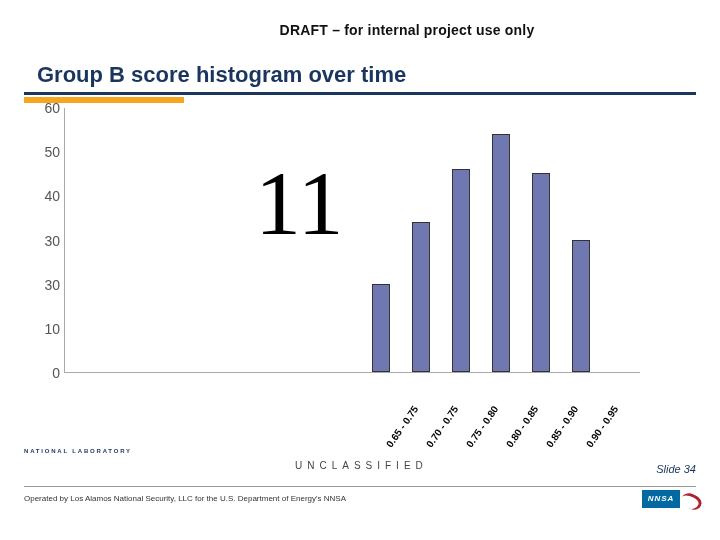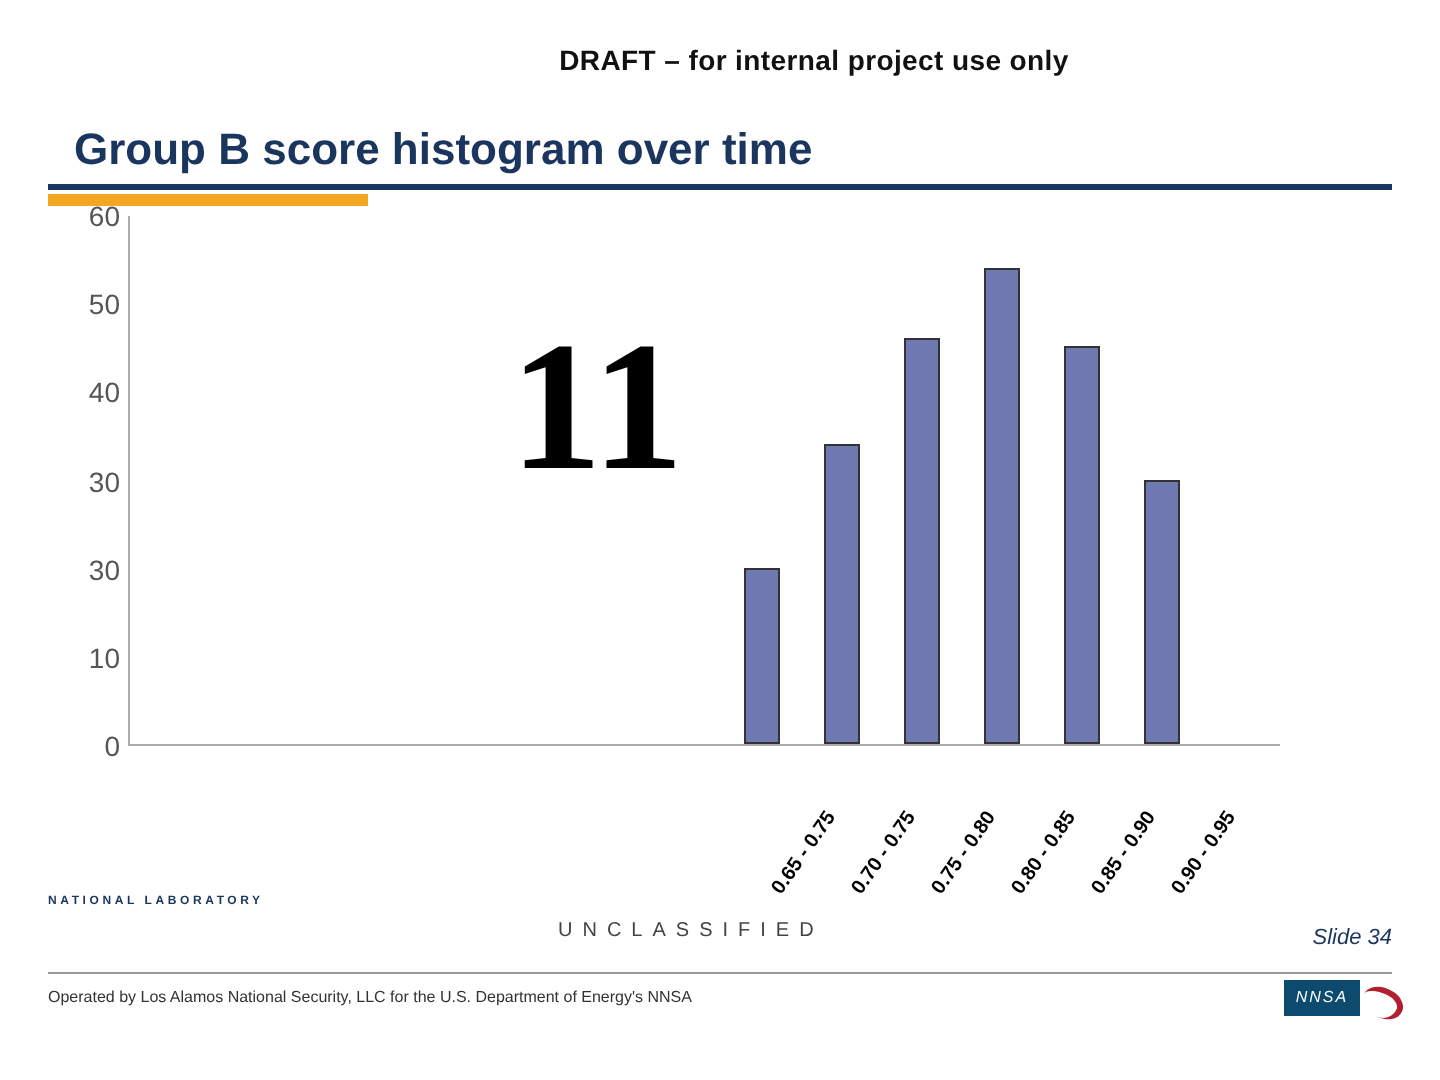--- a/index.html
+++ b/index.html
@@ -104,26 +104,26 @@
     color: #000;
     white-space: nowrap;
   }
   .big-eleven {
     position: absolute;
     top: 150px;
     left: 255px;
     font-size: 92px;
     color: #000;
     font-family: "Times New Roman", Times, serif;
-    font-weight: 700;
+    font-weight: 400;
   }
   
   .unclassified {
     position: absolute;
-    left: 279px;
+    left: 295px;
     top: 460px;
     font-size: 10px;
     letter-spacing: 5px;
     color: #444;
     text-align: center;
   }
   .slide-num {
     position: absolute;
     right: 24px;
     top: 463px;
@@ -176,24 +176,24 @@
     position: absolute;
     right: 24px;
     top: 490px;
     width: 54px;
     height: 20px;
   }
   .logo-nnsa .box {
     position: absolute;
     left: 0; top: 0;
     width: 38px; height: 18px;
-    background: #0c4a6e;
+    background: #0369a1;
     color: #fff;
     font-size: 8px;
-    font-weight: 400;
+    font-weight: 700;
     font-style: italic;
     letter-spacing: 1px;
     text-align: center;
     line-height: 18px;
   }
   .logo-nnsa .swoosh {
     position: absolute;
     right: -6px;
     top: 4px;
     width: 18px;

